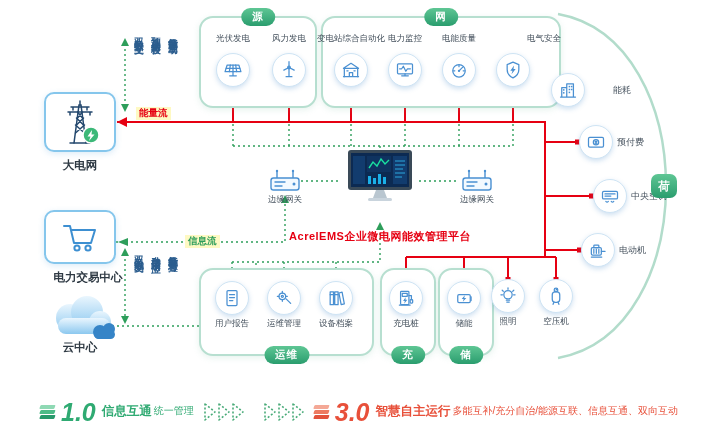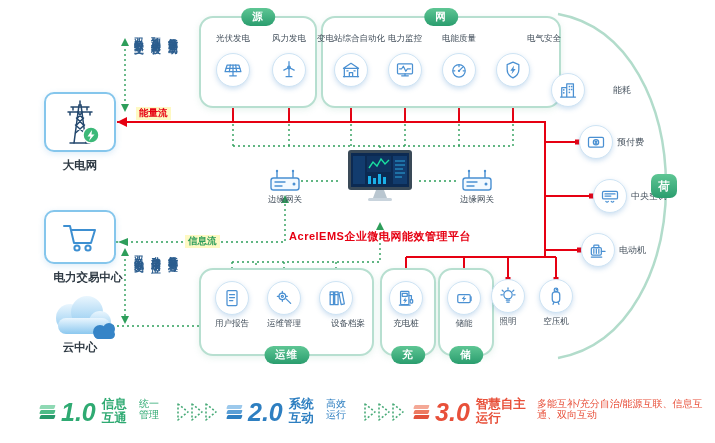--- a/index.html
+++ b/index.html
@@ -283,21 +283,21 @@
   </div>
   <div class="nlabel" style="left:284px;top:318px;">运维管理</div>
 
   <div class="circle" style="left:319px;top:281px;">
     <svg class="icon" width="20" height="20" viewBox="0 0 24 24">
       <path d="M5 4.5 H9 V20 H5 Z M10.5 4.5 H14.5 V20 H10.5 Z"></path>
       <path d="M15.5 6 L19.3 5 L22 19 L18.2 20 Z"></path>
       <path d="M5 8 H9 M10.5 8 H14.5"></path>
     </svg>
   </div>
-  <div class="nlabel" style="left:336px;top:318px;margin-left:12px;">设备档案</div>
+  <div class="nlabel" style="left:336px;top:318px;">设备档案</div>
 
   <div class="circle" style="left:389px;top:281px;">
     <svg class="icon" width="20" height="20" viewBox="0 0 24 24">
       <rect x="5.5" y="4" width="10" height="16" rx="1"></rect>
       <rect x="7.5" y="6.5" width="6" height="3.5"></rect>
       <polygon class="fill" points="11.5,11 8.5,15.5 10.6,15.5 9.8,19 13.6,14 11.4,14"></polygon>
       <path d="M15.5 9 H18.5 V14 M4 20.5 H17"></path>
       <rect x="17" y="14" width="3" height="4" rx="0.8"></rect>
     </svg>
   </div>
@@ -386,32 +386,20 @@
         <div class="rm-l2 rm-g">统一管理</div>
       </div>
     </div>
     <svg class="rm-sep" width="44" height="22" viewBox="0 0 44 22">
       <g stroke="#49ab79" stroke-width="1.6" fill="none" stroke-dasharray="2 2" stroke-linejoin="round">
         <path d="M3 3 L13 11 L3 19 Z"></path>
           <path d="M17 3 L27 11 L17 19 Z"></path>
           <path d="M31 3 L41 11 L31 19 Z"></path>
       </g>
     </svg>
-    <div class="rm-item">
-      <div class="rm-icon b">
-          <i></i>
-          <i></i>
-          <i></i>
-        </div>
-      <div class="rm-ver rm-b">2.0</div>
-      <div class="rm-text">
-        <div class="rm-l1 rm-b">系统互动</div>
-        <div class="rm-l2 rm-b">高效运行</div>
-      </div>
-    </div>
     <svg class="rm-sep" width="44" height="22" viewBox="0 0 44 22">
       <g stroke="#49ab79" stroke-width="1.6" fill="none" stroke-dasharray="2 2" stroke-linejoin="round">
         <path d="M3 3 L13 11 L3 19 Z"></path>
           <path d="M17 3 L27 11 L17 19 Z"></path>
           <path d="M31 3 L41 11 L31 19 Z"></path>
       </g>
     </svg>
     <div class="rm-item">
       <div class="rm-icon r">
           <i></i>

